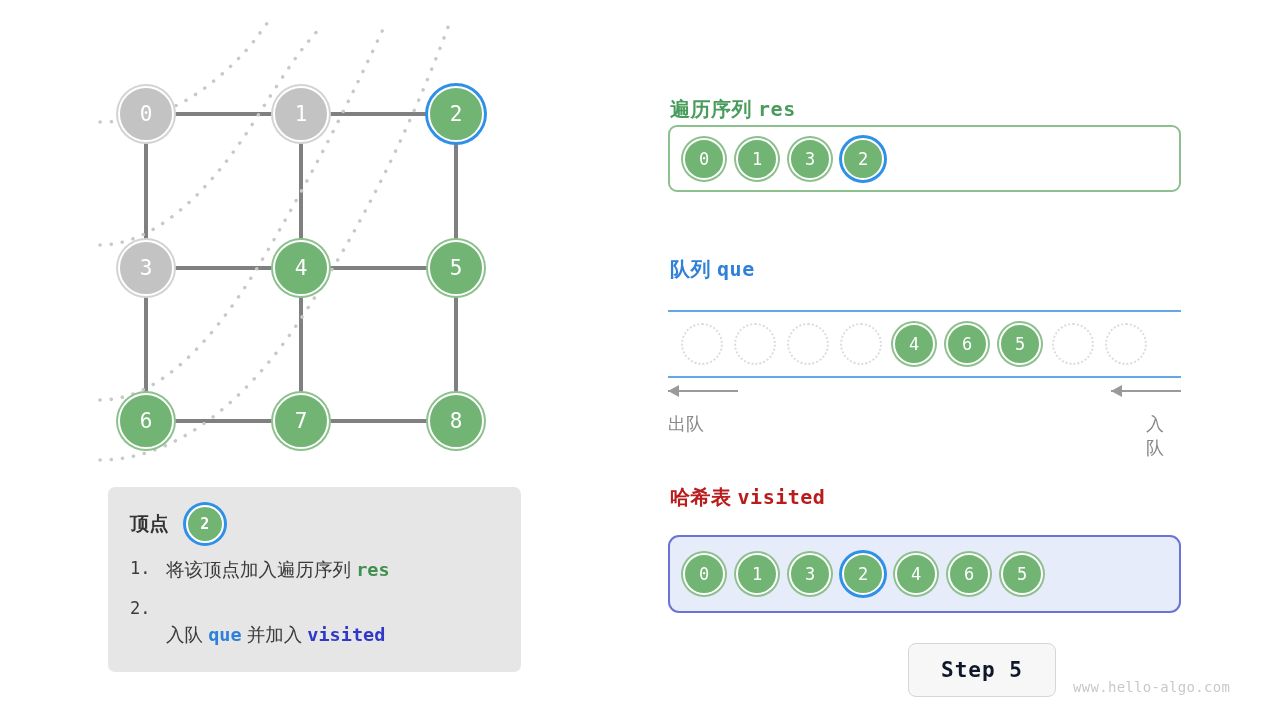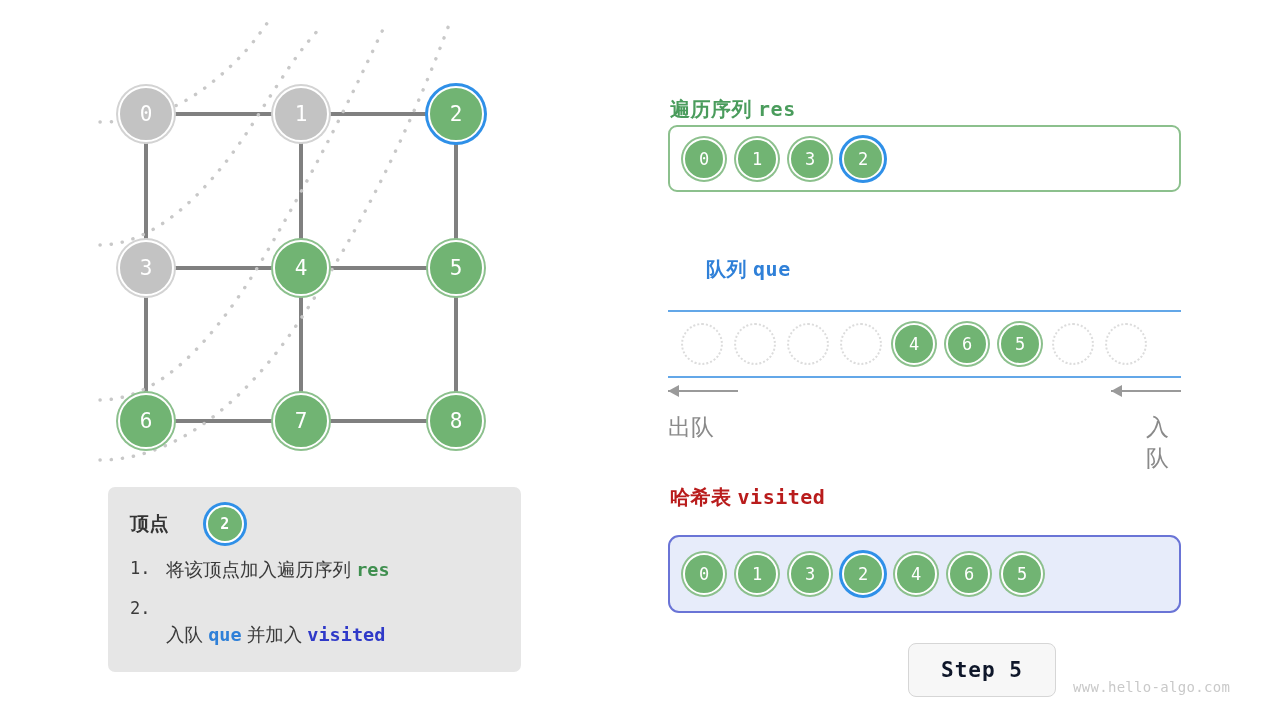--- a/index.html
+++ b/index.html
@@ -26,40 +26,40 @@
   .gnode.unvisited{background:#c3c3c3;border:2px solid #ffffff;
     box-shadow:0 0 0 2px #d3d3d3;}
   .gnode.current{background:#71b473;border:2px solid #ffffff;
     box-shadow:0 0 0 3px #2f90e8;}
 
   
   #info-box{position:absolute;left:108px;top:487px;width:413px;height:185px;
     background:#e6e6e6;border-radius:7px;box-sizing:border-box;
     padding:18px 22px 0 22px;}
   #info-head{display:flex;align-items:center;font-size:19px;font-weight:bold;color:#333333;
-    letter-spacing:.5px;gap:20px;}
+    letter-spacing:.5px;}
   .inline-node{width:34px;height:34px;border-radius:50%;background:#71b473;
     border:2px solid #ffffff;box-shadow:0 0 0 3px #2f90e8;
     display:flex;align-items:center;justify-content:center;color:#fff;
     font-size:15px;font-family:"DejaVu Sans Mono","Liberation Mono",monospace;
     margin:0 17px;flex:0 0 auto;}
   .info-line{display:flex;font-size:18.5px;color:#3a3a3a;margin-top:14px;line-height:1.38;}
   .info-num{font-family:"DejaVu Sans Mono","Liberation Mono",monospace;
     width:36px;flex:0 0 36px;font-size:17px;}
   .info-txt{flex:1;}
   .kw-res{color:#3f8f4f;font-family:"DejaVu Sans Mono","Liberation Mono",monospace;font-weight:bold;}
   .kw-que{color:#2f80d8;font-family:"DejaVu Sans Mono","Liberation Mono",monospace;font-weight:bold;}
   .kw-vis{color:#2f39c8;font-family:"DejaVu Sans Mono","Liberation Mono",monospace;font-weight:bold;}
 
   
   #right-panel{position:absolute;left:660px;top:0;width:620px;height:720px;}
   .sec-title{position:absolute;font-size:20px;font-weight:bold;letter-spacing:.5px;}
   .sec-title .mono{font-family:"DejaVu Sans Mono","Liberation Mono",monospace;}
   #res-title{left:10px;top:74px;color:#4a9c5c;margin-top:22px;}
-  #que-title{left:10px;top:256px;color:#2f80d8;margin-left:36px;}
+  #que-title{left:10px;top:256px;color:#2f80d8;}
   #vis-title{left:10px;top:484px;color:#b91c1c;}
 
   .chip{width:42px;height:42px;border-radius:50%;box-sizing:border-box;
     display:flex;align-items:center;justify-content:center;color:#ffffff;
     font-size:17px;font-family:"DejaVu Sans Mono","Liberation Mono",monospace;
     flex:0 0 auto;}
   .chip.filled{background:#71b473;border:2px solid #ffffff;box-shadow:0 0 0 2px #8cc08d;}
   .chip.cur{background:#71b473;border:2px solid #ffffff;box-shadow:0 0 0 3px #2f90e8;}
   .chip.empty{background:transparent;border:2px dotted #dcdcdc;}
 
@@ -69,21 +69,21 @@
 
   #que-wrap{position:absolute;left:8px;top:310px;width:513px;height:68px;
     border-top:2px solid #63a7e8;border-bottom:2px solid #63a7e8;box-sizing:border-box;
     display:flex;align-items:center;gap:11px;padding-left:13px;}
 
   #que-arrows{position:absolute;left:8px;top:384px;width:513px;height:58px;}
   .arrow-l{position:absolute;top:6px;width:70px;height:2px;background:#9a9a9a;}
   .arrow-l::before{content:"";position:absolute;left:0;top:-5px;
     border-top:6px solid transparent;border-bottom:6px solid transparent;
     border-right:11px solid #9a9a9a;}
-  .q-lbl{position:absolute;top:28px;font-size:23px;color:#8a8a8a;}
+  .q-lbl{position:absolute;top:28px;font-size:18px;color:#8a8a8a;}
 
   #vis-box{position:absolute;left:8px;top:535px;width:513px;height:78px;
     background:#e7ecfa;border:2px solid #6a74d6;border-radius:11px;box-sizing:border-box;
     display:flex;align-items:center;gap:11px;padding-left:13px;}
 
   #step-badge{position:absolute;left:908px;top:643px;width:146px;height:52px;
     background:#f7f7f7;border:1.6px solid #d6d6d6;border-radius:8px;
     display:flex;align-items:center;justify-content:center;
     font-family:"DejaVu Sans Mono","Liberation Mono",monospace;font-weight:bold;
     font-size:21px;color:#0f172a;letter-spacing:1px;}

